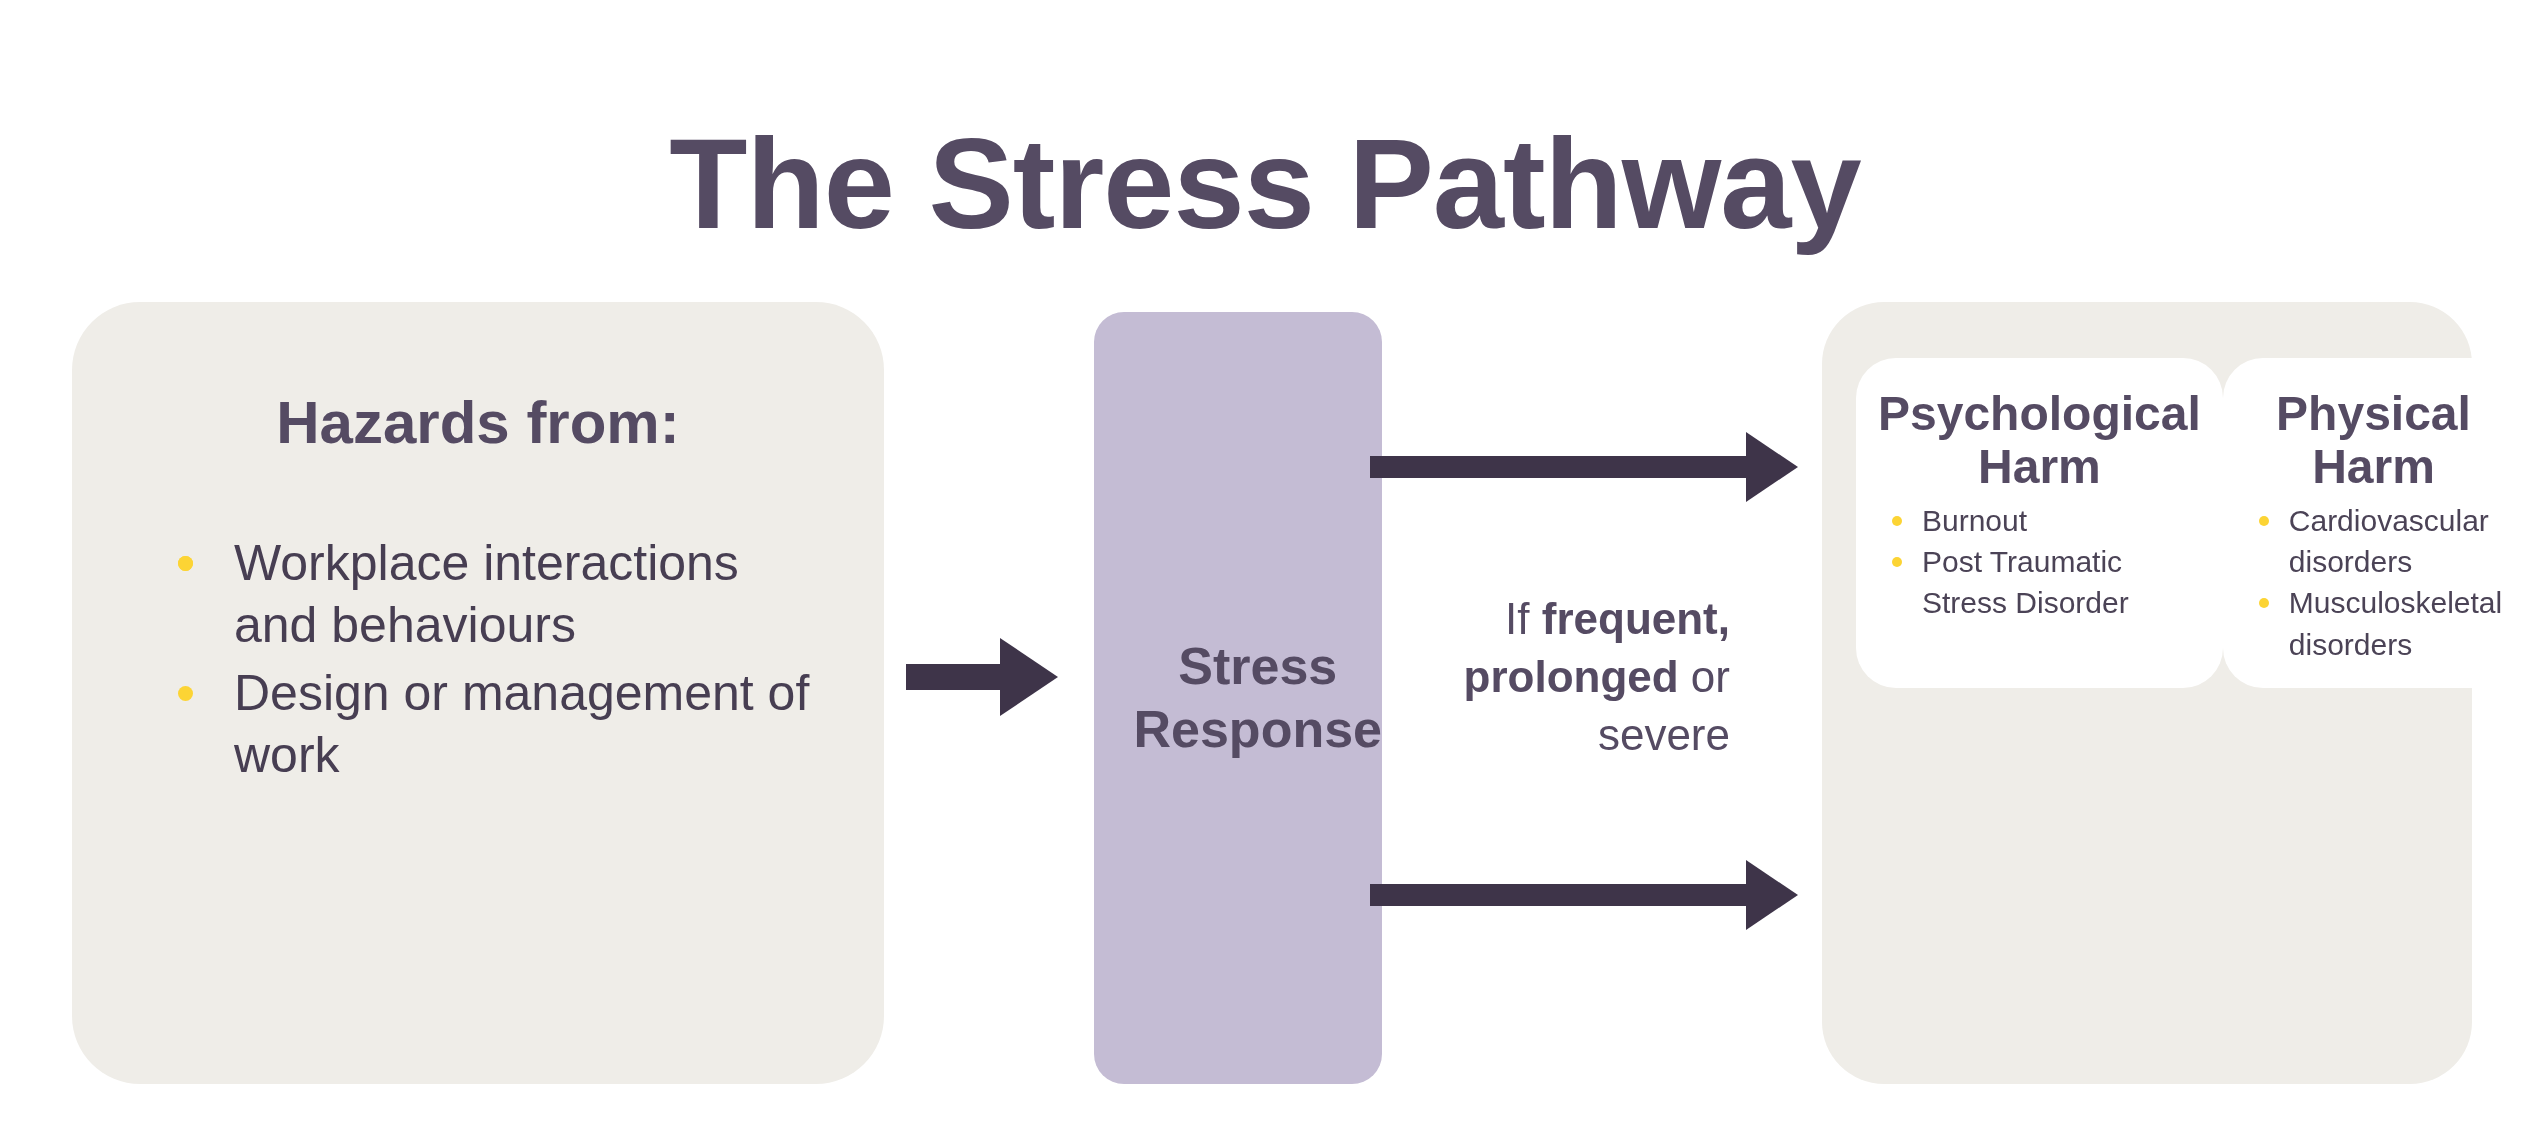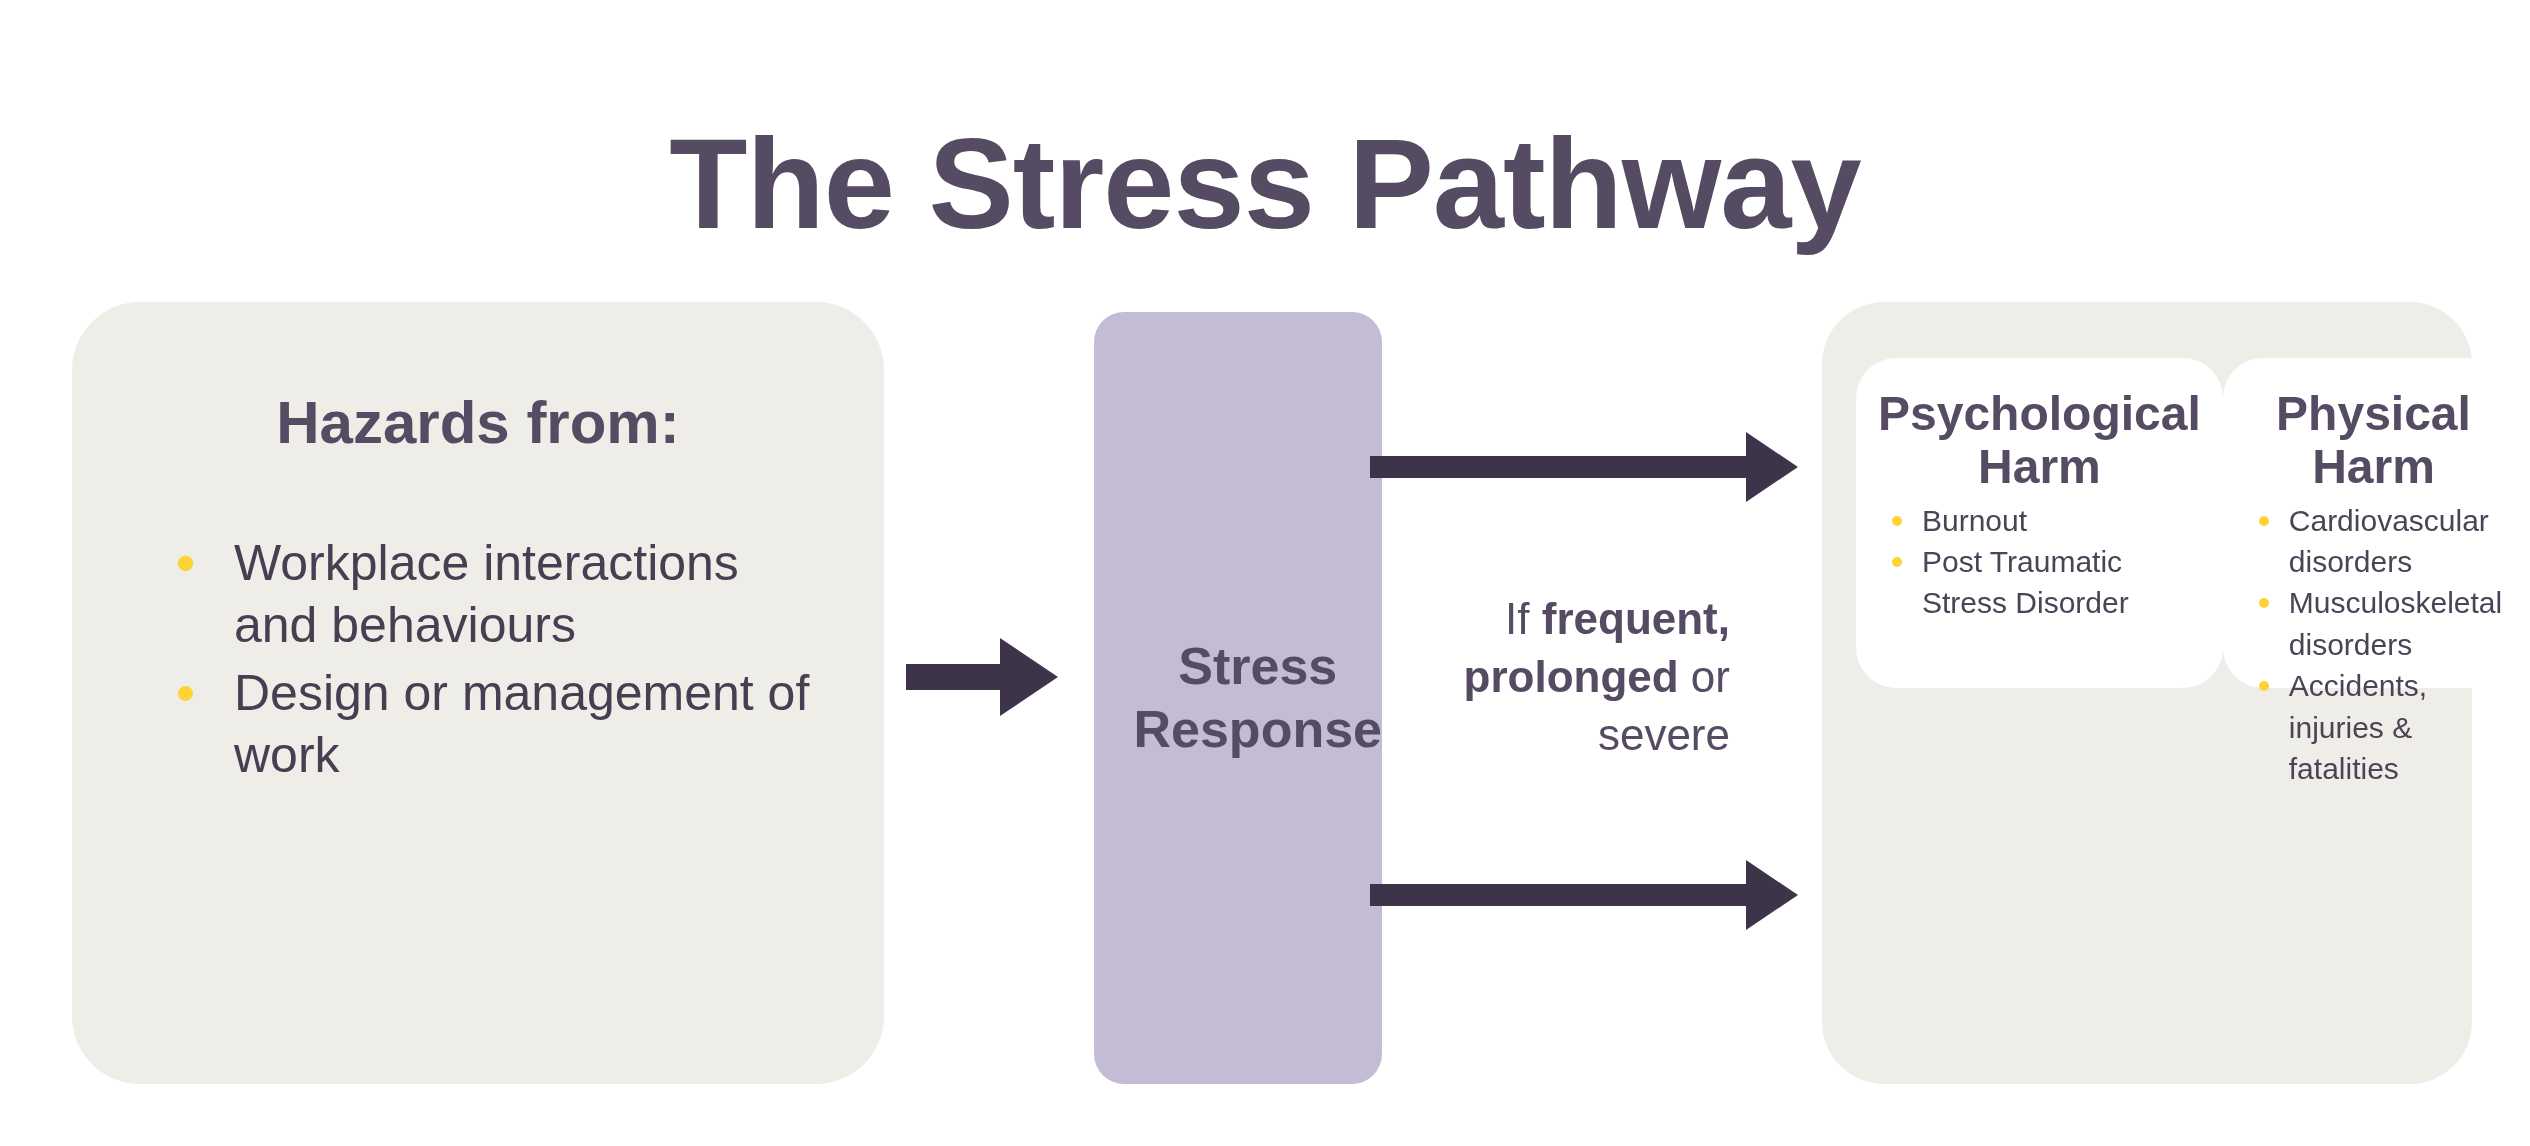--- a/index.html
+++ b/index.html
@@ -277,22 +277,18 @@
       <h3 class="harm-title">Physical Harm</h3>
       <ul class="harm-list">
         <li class="harm-item">
           <span class="hm-dot"></span>
           <span>Cardiovascular disorders</span>
         </li>
         <li class="harm-item">
           <span class="hm-dot"></span>
           <span>Musculoskeletal disorders</span>
         </li>
-        <li class="harm-item">
-          <span class="hm-dot"></span>
-          <span>Accidents, injuries &amp; fatalities</span>
-        </li>
       </ul>
     </article>
 
   </section>
 
 </div>
 
 </body></html>

